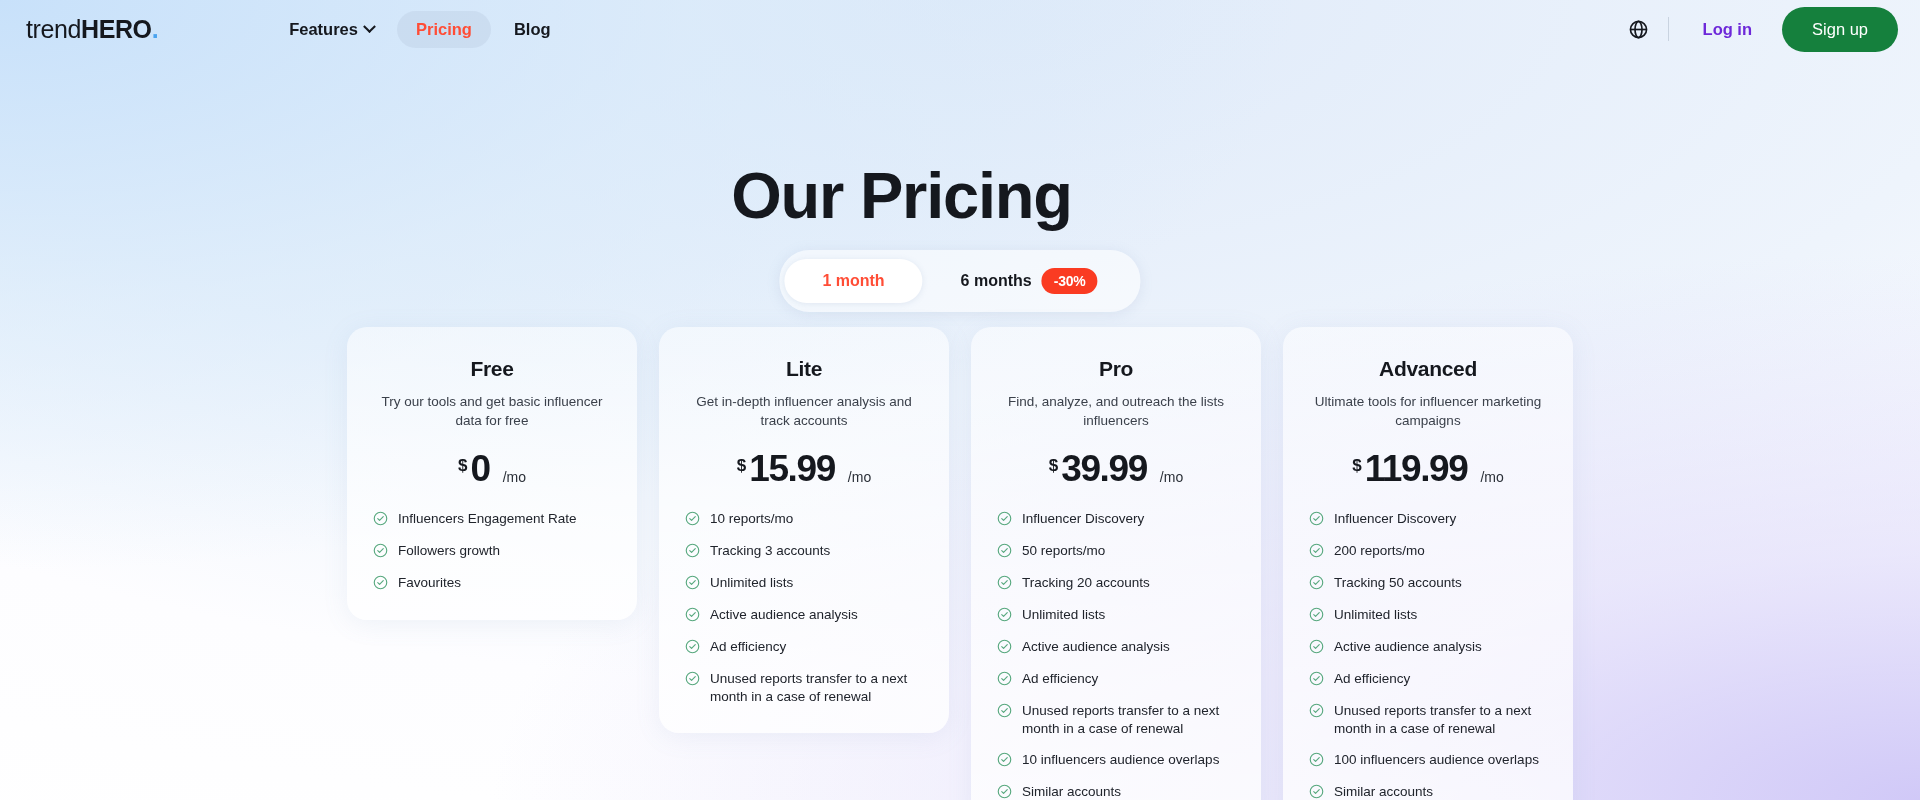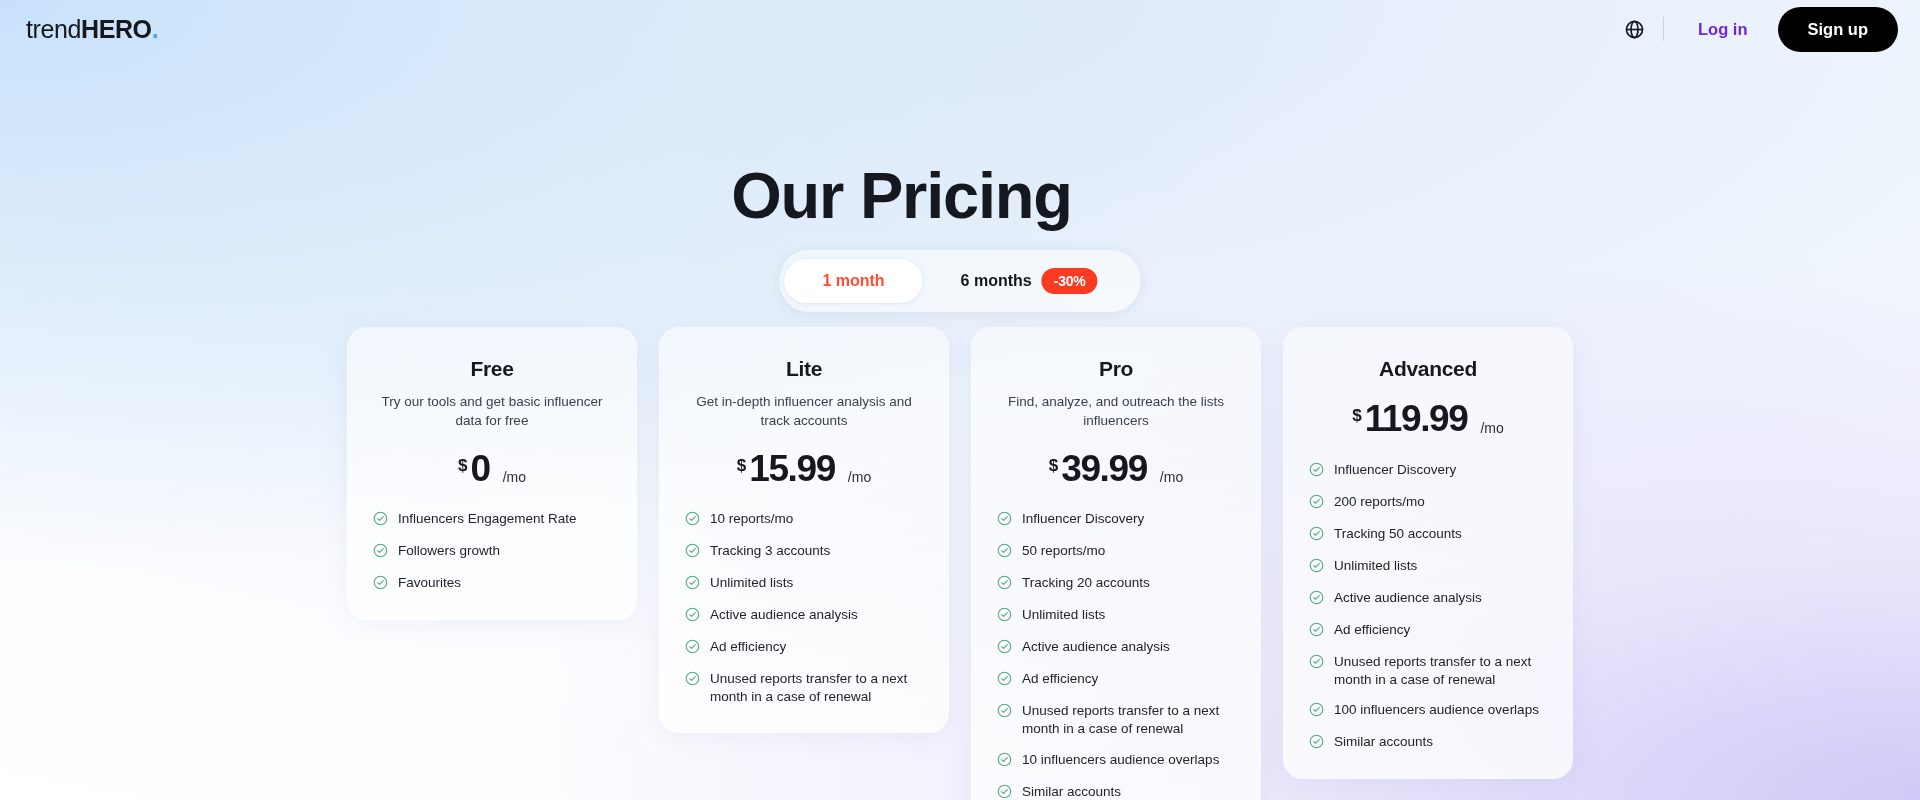--- a/index.html
+++ b/index.html
@@ -95,24 +95,24 @@
   .login-link {
     font-size: 16.5px;
     font-weight: 700;
     color: #6d28d9;
     cursor: pointer;
     padding: 8px 12px;
     margin-right: 18px;
     white-space: nowrap;
   }
   .signup-btn {
-    background: #000000;
+    background: #15803d;
     color: #ffffff;
     font-size: 16.5px;
-    font-weight: 700;
+    font-weight: 400;
     border: none;
     border-radius: 26px;
     padding: 13px 30px;
     cursor: pointer;
     font-family: inherit;
     white-space: nowrap;
   }
 
   
   .page-title {
@@ -247,20 +247,32 @@
 <body>
 
 <div class="header">
 
   <div class="logo">
     <span class="logo-trend">trend</span>
       <span class="logo-hero">HERO</span>
       <span class="logo-dot">.</span>
   </div>
 
+  <nav class="nav">
+    <div class="nav-item">
+      <span>Features</span>
+      <span class="chev"></span>
+    </div>
+    <div class="nav-item active">
+      <span>Pricing</span>
+    </div>
+    <div class="nav-item">
+      <span>Blog</span>
+    </div>
+  </nav>
 
   <div class="header-right">
     <div class="globe-btn">
       <svg width="21" height="21" viewBox="0 0 24 24" fill="none" stroke="#15181e" stroke-width="1.9">
         <circle cx="12" cy="12" r="9.2"></circle>
         <ellipse cx="12" cy="12" rx="4" ry="9.2"></ellipse>
         <line x1="2.8" y1="12" x2="21.2" y2="12"></line>
       </svg>
     </div>
     <div class="divider"></div>
@@ -436,20 +448,21 @@
           <span class="check-icon"><svg width="15" height="15" viewBox="0 0 24 24" fill="none" stroke="#57a87e" stroke-width="1.8" stroke-linecap="round" stroke-linejoin="round">
               <circle cx="12" cy="12" r="10"></circle>
               <path d="M7.6 12.2l2.9 2.9 5.9-6.1"></path>
             </svg></span>
           <span class="feature-text">Similar accounts</span>
         </li>
       </ul>
     </div>
     <div class="plan-card">
       <div class="plan-name">Advanced</div>
+      <div class="plan-desc">Ultimate tools for influencer marketing campaigns</div>
       <div class="plan-price">
         <span class="price-cur">$</span>
         <span class="price-val">119.99</span>
         <span class="price-per">/mo</span>
       </div>
       <ul class="feature-list">
         <li class="feature-item">
           <span class="check-icon"><svg width="15" height="15" viewBox="0 0 24 24" fill="none" stroke="#57a87e" stroke-width="1.8" stroke-linecap="round" stroke-linejoin="round">
               <circle cx="12" cy="12" r="10"></circle>
               <path d="M7.6 12.2l2.9 2.9 5.9-6.1"></path>

